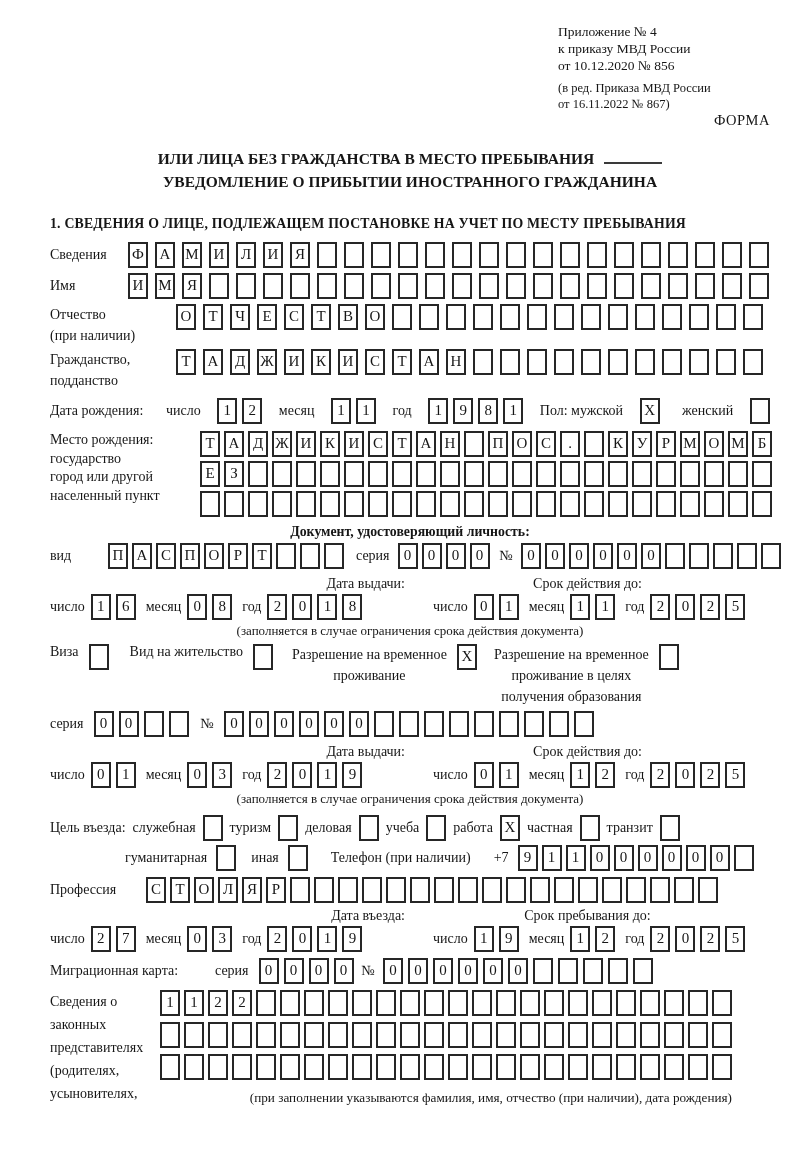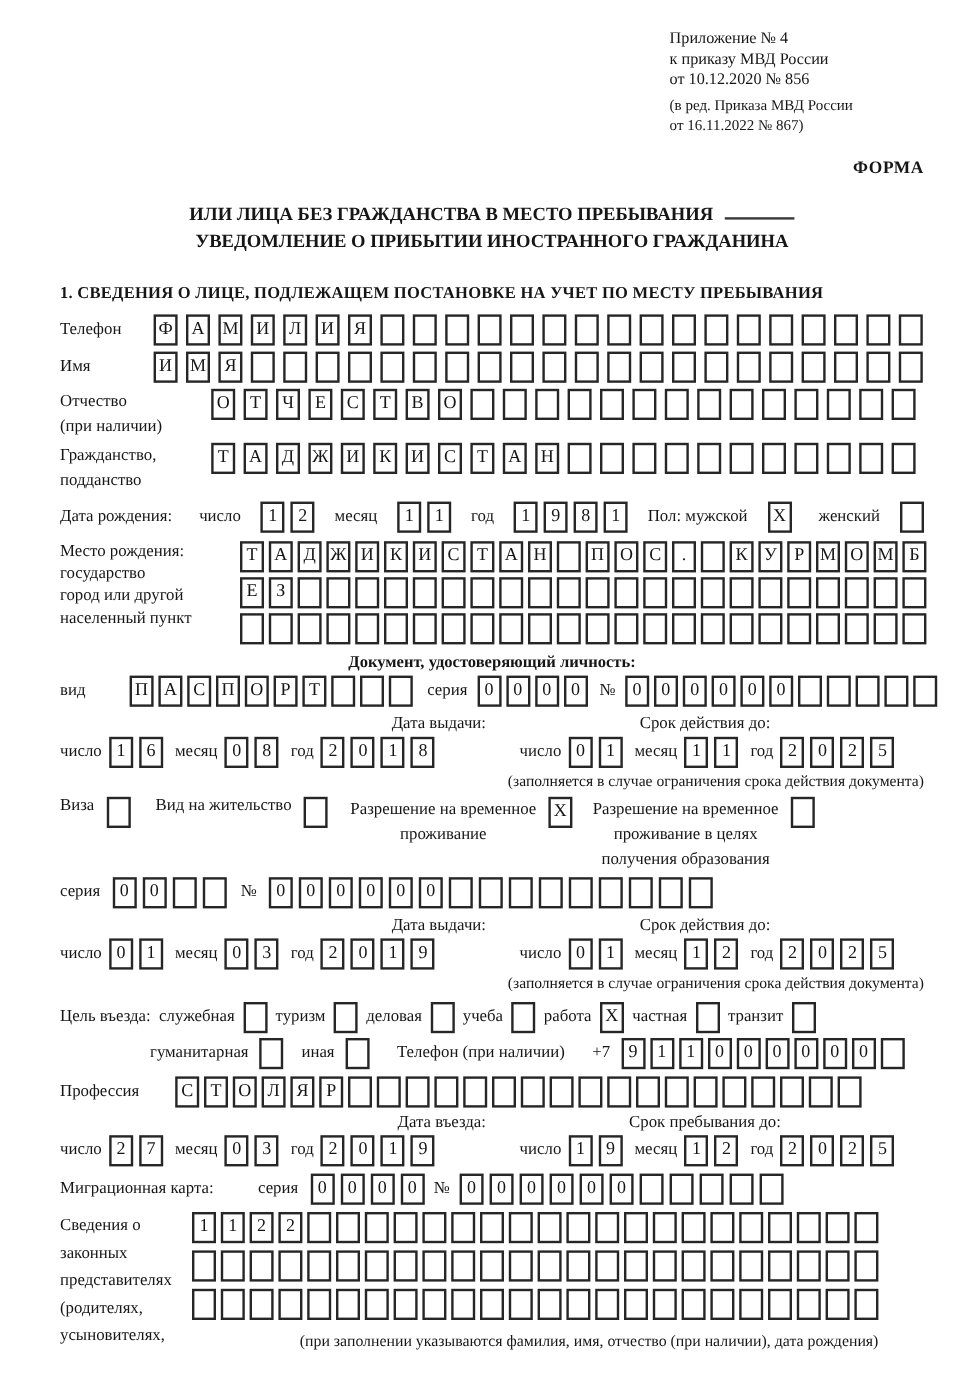--- a/index.html
+++ b/index.html
@@ -1,20 +1,20 @@
 <!DOCTYPE html>
 <html><head>
 <meta charset="utf-8">
 <style>
   html,body{margin:0;padding:0;width:800px;height:1163px;background:#fff;overflow:hidden;}
   body{font-family:"Liberation Serif",serif;color:#161616;font-size:14px;}
   .page{padding:24px 30px 10px 50px;width:720px;box-sizing:content-box;}
   .appendix{margin-left:auto;width:212px;line-height:1.25;font-size:13.5px;}
   .appendix .amend{font-size:12.5px;margin-top:5px;line-height:1.3;}
-  .forma{text-align:right;font-weight:bold;font-size:14.5px;margin-top:20px;letter-spacing:.5px;}
+  .forma{text-align:right;font-weight:normal;font-size:14.5px;margin-top:0;letter-spacing:.5px;}
   .title{text-align:center;font-weight:bold;font-size:15.5px;line-height:1.5;margin-top:18px;}
   .title-underline{display:inline-block;width:58px;border-bottom:2px solid #3a3a3a;margin-left:10px;}
   .sect{font-weight:bold;font-size:13.8px;margin-top:22px;letter-spacing:.2px;}
   .row{display:flex;align-items:center;margin-top:5px;}
   .row.top{align-items:flex-start;}
   .lbl{flex:none;}
   .lbl2{line-height:1.5;}
   .w78{width:78px;}.w126{width:126px;}.w150{width:150px;flex:none;line-height:1.35;}
   .cells{display:inline-flex;gap:7px;flex:none;}
   .cells.tight{gap:4px;}
@@ -23,21 +23,21 @@
         align-items:center;justify-content:center;font-size:15px;background:#fff;flex:none;line-height:1;}
   .stack{display:flex;flex-direction:column;gap:4px;}
   .doc-head{text-align:center;font-weight:bold;font-size:13.8px;margin-top:7px;}
   .dates-head{display:flex;margin-top:7px;font-size:14px;}
   .dates-head .h1{width:355px;text-align:right;flex:none;}
   .dates-head .h2{flex:1;text-align:center;}
   .dates-row{display:flex;align-items:center;margin-top:2px;}
   .date-group{display:flex;align-items:center;gap:6px;flex:none;}
   .date-group .dg-lbl{margin-left:4px;}
   .dg-left{width:355px;}
-  .note{text-align:right;font-size:13px;margin-top:3px;}
+  .note{text-align:center;font-size:13px;margin-top:3px;}
   .plain{margin-top:8px;line-height:1.55;}
   .cbrow{display:flex;align-items:flex-start;margin-top:5px;gap:13px;}
   .cbitem{display:flex;align-items:flex-start;gap:10px;}
   .cbitem .cap{text-align:center;line-height:1.5;}
   .purpose{display:flex;align-items:center;gap:7px;margin-top:8px;flex-wrap:nowrap;white-space:nowrap;}
   .purpose2{margin-left:75px;margin-top:4px;gap:9px;}
   .repsnote{text-align:right;font-size:13.2px;margin-top:4px;}
 </style>
 </head>
 <body>
@@ -56,21 +56,21 @@
   <div class="forma">ФОРМА</div>
 
   <div class="title">
     <div><span>ИЛИ ЛИЦА БЕЗ ГРАЖДАНСТВА В МЕСТО ПРЕБЫВАНИЯ</span><span class="title-underline"></span></div>
     <div>УВЕДОМЛЕНИЕ О ПРИБЫТИИ ИНОСТРАННОГО ГРАЖДАНИНА</div>
   </div>
 
   <div class="sect">1. СВЕДЕНИЯ О ЛИЦЕ, ПОДЛЕЖАЩЕМ ПОСТАНОВКЕ НА УЧЕТ ПО МЕСТУ ПРЕБЫВАНИЯ</div>
 
   <div class="row" style="margin-top:10px;">
-    <span class="lbl w78">Телефон</span>
+    <span class="lbl w78">Сведения</span>
     <span class="cells">
         <span class="cell">Ф</span>
         <span class="cell">А</span>
         <span class="cell">М</span>
         <span class="cell">И</span>
         <span class="cell">Л</span>
         <span class="cell">И</span>
         <span class="cell">Я</span>
         <span class="cell"></span>
         <span class="cell"></span>

